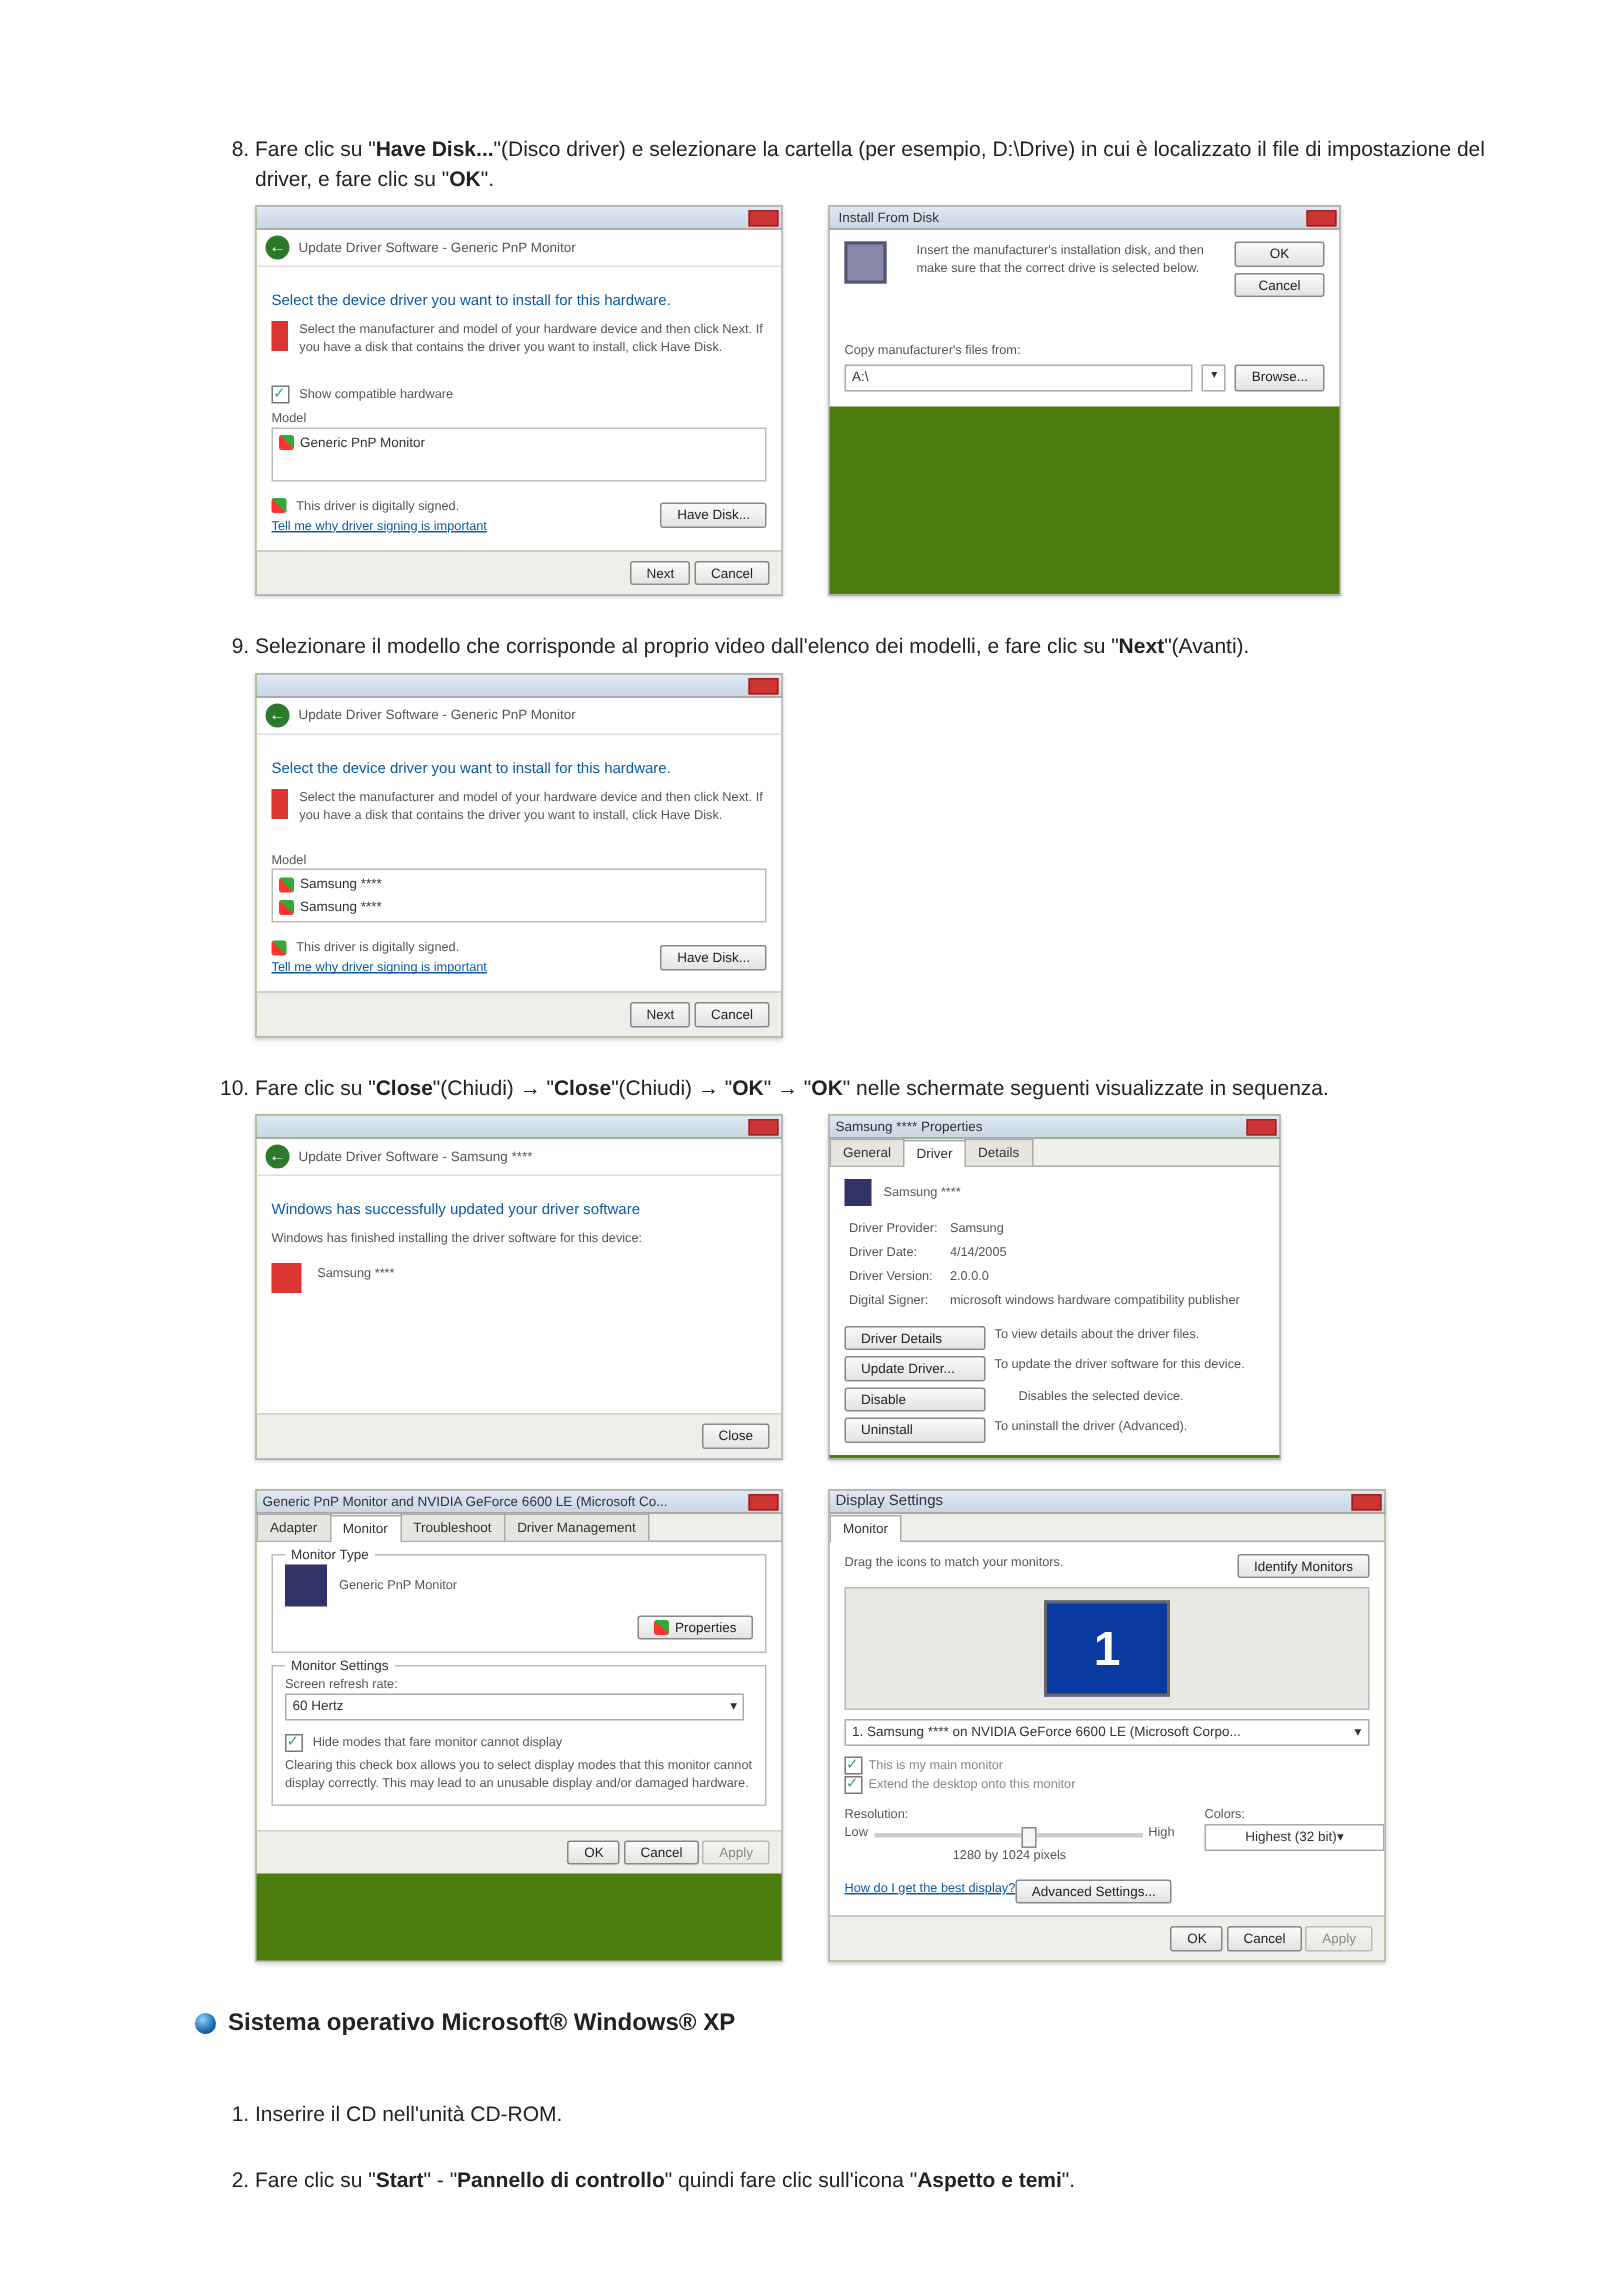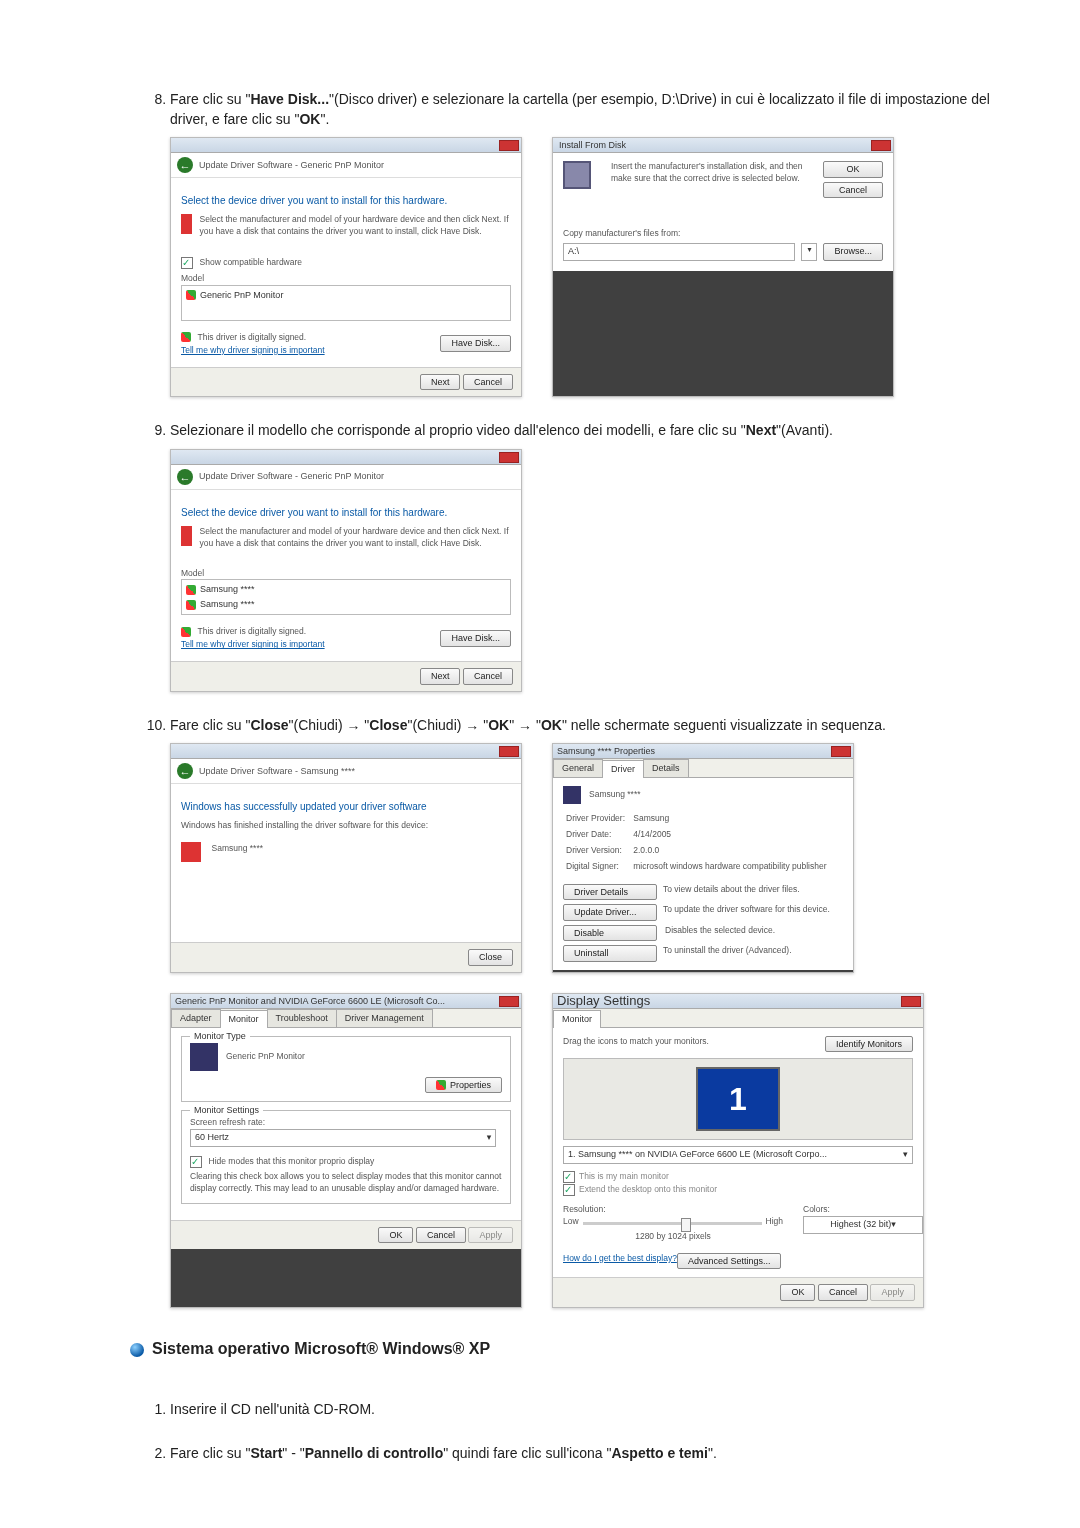--- a/index.html
+++ b/index.html
@@ -26,21 +26,21 @@
   .bold { font-weight: bold; }
   .shots-row {
     display: flex;
     gap: 30px;
     margin-top: 8px;
     margin-bottom: 20px;
     flex-wrap: wrap;
   }
   .shot {
     border: 1px solid #bbb;
-    background: #404040;
+    background: #4d7c0f;
     box-shadow: 0 1px 3px rgba(0,0,0,0.2);
     position: relative;
     font-size: 9px;
     color: #333;
   }
   .titlebar {
     height: 14px;
     background: linear-gradient(#dfe8f2, #c9d6e5);
     border-bottom: 1px solid #aaa;
     position: relative;
@@ -421,21 +421,21 @@
         </tbody>
               </table>
         <div style="display:flex;gap:6px;margin-top:8px">
                 <span class="btn" style="width:72px">Driver Details</span>
                 <span class="subtext" style="flex:1">To view details about the driver files.</span>
               </div>
         <div style="display:flex;gap:6px;margin-top:4px">
                 <span class="btn" style="width:72px">Update Driver...</span>
                 <span class="subtext" style="flex:1">To update the driver software for this device.</span>
               </div>
-        <div style="display:flex;gap:8px;margin-top:4px">
+        <div style="display:flex;gap:22px;margin-top:4px">
                 <span class="btn" style="width:72px">Disable</span>
                 <span class="subtext" style="flex:1">Disables the selected device.</span>
               </div>
         <div style="display:flex;gap:6px;margin-top:4px">
                 <span class="btn" style="width:72px">Uninstall</span>
                 <span class="subtext" style="flex:1">To uninstall the driver (Advanced).</span>
               </div>
       </div>
     </div>
   </div>
@@ -468,35 +468,35 @@
         </div>
         <div class="groupbox">
           <span class="gb-title">Monitor Settings</span>
           <div class="subtext">Screen refresh rate:</div>
           <div class="field" style="width:95%;display:flex;justify-content:space-between">
             <span>60 Hertz</span>
                   <span>▾</span>
           </div>
           <div style="margin-top:8px">
             <span class="chk checked"></span>
-            <span class="subtext">Hide modes that this monitor proprio display</span>
+            <span class="subtext">Hide modes that fare monitor cannot display</span>
           </div>
           <div class="subtext" style="margin-top:3px">Clearing this check box allows you to select display modes that this monitor cannot display correctly. This may lead to an unusable display and/or damaged hardware.</div>
         </div>
       </div>
       <div class="btn-row">
         <span class="btn">OK</span>
         <span class="btn">Cancel</span>
         <span class="btn" style="opacity:.5">Apply</span>
       </div>
     </div>
 
     <div class="shot" style="width:370px">
       <div class="titlebar">
-        <span style="font-size:13px;padding-left:4px;line-height:14px">Display Settings</span>
+        <span style="font-size:10px;padding-left:4px;line-height:14px">Display Settings</span>
         <span class="close"></span>
       </div>
       <div class="tabstrip">
         <div class="tab active">Monitor</div>
       </div>
       <div class="tabbody">
         <div style="display:flex;justify-content:space-between;">
           <span class="subtext">Drag the icons to match your monitors.</span>
           <span class="btn">Identify Monitors</span>
         </div>

